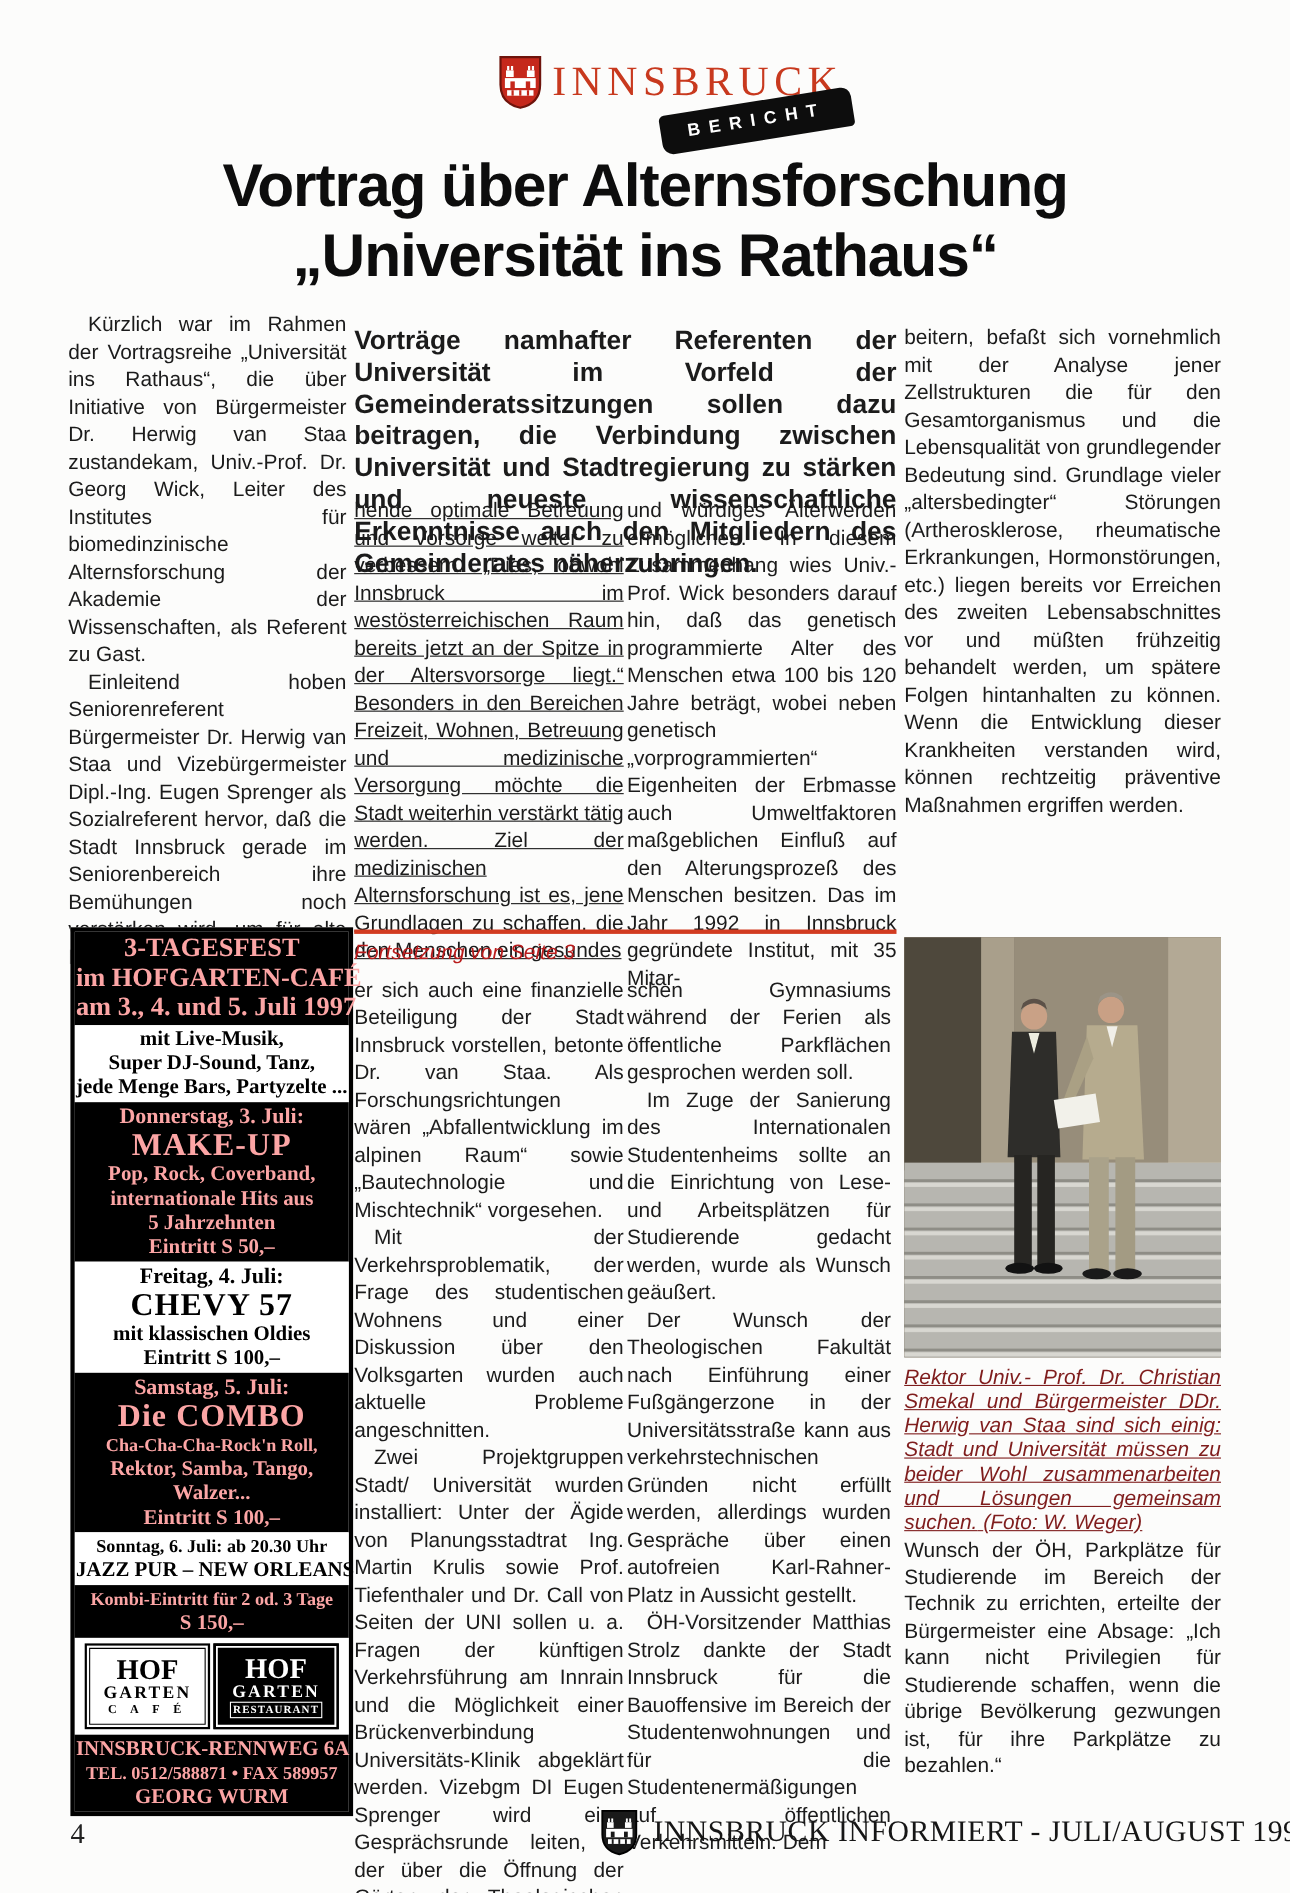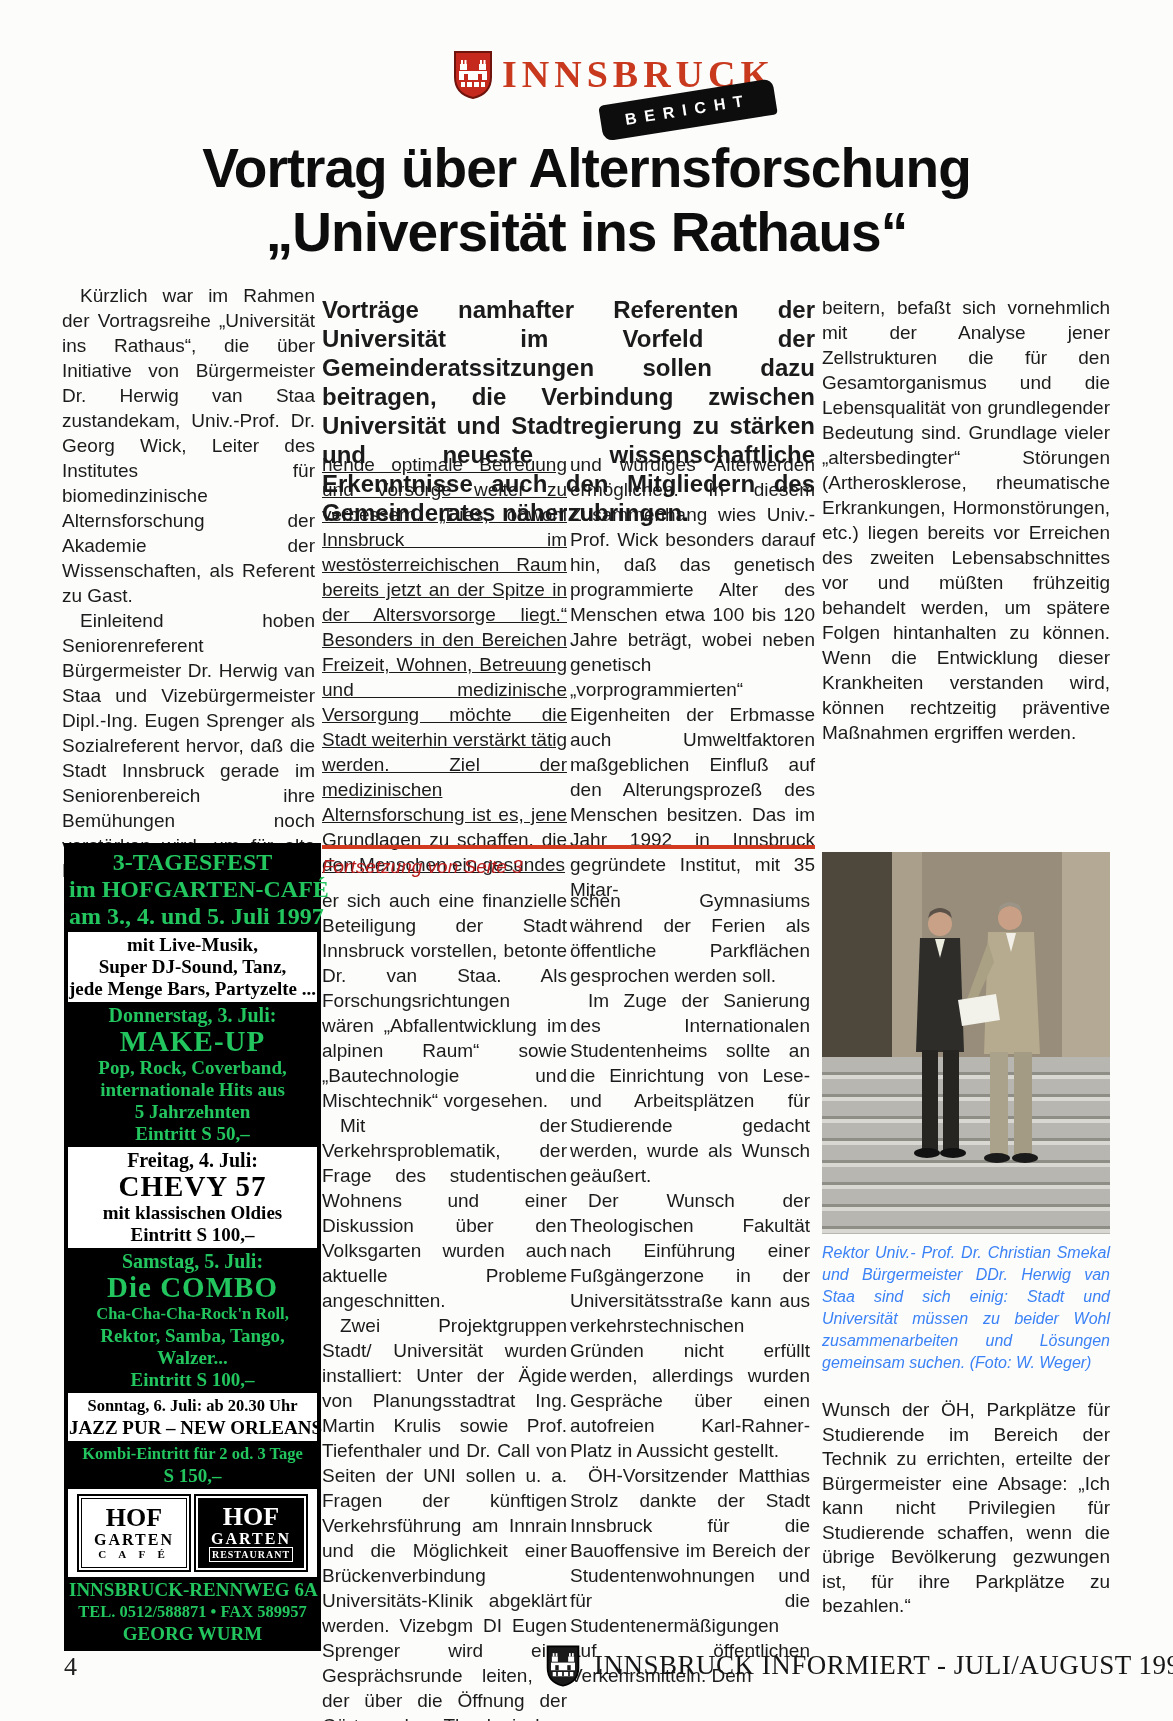--- a/index.html
+++ b/index.html
@@ -3,21 +3,21 @@
 <meta charset="utf-8">
 <style>
   html,body{margin:0;padding:0;}
   body{background:#e8e8e6;}
   .page{position:relative;width:1173px;height:1721px;background:#fcfcfb;margin:0 auto;overflow:hidden;
         font-family:"Liberation Sans",sans-serif;color:#1b1b1b;}
   
   .shield{position:absolute;}
   .masthead-shield{left:452px;top:50px;width:42px;height:50px;}
   .brand{position:absolute;left:502px;top:52px;font-family:"Liberation Serif",serif;
-         font-size:38px;letter-spacing:5px;color:#c8391e;font-weight:bold;}
+         font-size:38px;letter-spacing:5px;color:#c8391e;font-weight:normal;}
   .ribbon{position:absolute;left:600px;top:92px;width:176px;height:36px;background:#0d0d0d;
           transform:rotate(-9deg);border-radius:5px 9px 4px 10px;
           color:#fff;font-weight:bold;font-size:16px;letter-spacing:8px;
           text-align:center;line-height:36px;}
   
   .headline{position:absolute;left:0;right:0;top:136px;margin:0;text-align:center;
             font-size:55px;line-height:64px;font-weight:bold;letter-spacing:-1px;color:#0d0d0d;}
   .headline span{display:block;}
   
   .col{position:absolute;text-align:justify;font-size:19px;line-height:25px;}
@@ -33,41 +33,41 @@
   .red-rule{position:absolute;left:322px;top:845px;width:493px;height:4px;background:#d23b20;}
   .cont-label{position:absolute;left:322px;top:856px;width:346px;font-style:italic;
               font-size:19px;color:#b91c1c;}
   .c2b{left:322px;top:888px;width:245px;}
   .c3b{left:570px;top:888px;width:240px;}
   .c4b{left:822px;top:1398px;width:288px;line-height:24.5px;}
   
   .ad{position:absolute;left:64px;top:843px;width:249px;border:4px solid #000;background:#fff;
       font-family:"Liberation Serif",serif;font-weight:bold;text-align:center;}
   .band{padding:2px 1px;}
-  .band.black{background:#000;color:#22c55e;}
+  .band.black{background:#000;color:#fca5a5;}
   .band.white{background:#fff;color:#000;}
   .band span{display:block;white-space:nowrap;}
   .ad-xl{font-size:24px;line-height:27px;}
   .ad-name{font-size:29px;line-height:31px;letter-spacing:1px;}
   .ad-day{font-size:20px;line-height:22px;}
   .ad-txt{font-size:19px;line-height:22px;}
   .ad-sm{font-size:16.5px;line-height:22px;}
   .logo-row{display:flex;justify-content:center;gap:3px;padding:5px 4px;background:#fff;}
   .logo{width:110px;height:74px;border:2px solid #000;display:flex;flex-direction:column;
         align-items:center;justify-content:center;box-shadow:inset 0 0 0 2px #fff,inset 0 0 0 3px #000;}
   .logo .l1{font-size:26px;line-height:26px;}
   .logo .l2{font-size:16px;line-height:17px;letter-spacing:2px;}
   .logo .l3{font-size:11px;line-height:13px;letter-spacing:5px;}
   .logo.cafe{background:#fff;color:#000;}
   .logo.rest{background:#000;color:#fff;}
   .logo.rest .l3{border:1px solid #fff;padding:0 2px;letter-spacing:1px;font-size:10px;}
   
   .photo{position:absolute;left:822px;top:852px;width:288px;height:382px;background:#8a8171;}
   .caption{position:absolute;left:822px;top:1242px;width:288px;font-style:italic;
-           font-size:16px;line-height:22px;color:#3b82f6;text-align:justify;}
+           font-size:19px;line-height:22px;color:#7f1d1d;text-align:justify;text-decoration:underline;}
   .caption .credit{white-space:nowrap;}
   
   .page-num{position:absolute;left:64px;top:1652px;font-family:"Liberation Serif",serif;
             font-size:26px;color:#222;}
   .footer-shield{left:545px;top:1644px;width:36px;height:44px;}
   .footer-text{position:absolute;left:594px;top:1650px;font-family:"Liberation Serif",serif;
                font-size:27px;letter-spacing:0.5px;color:#161616;white-space:nowrap;}
 </style>
 </head>
 <body>

